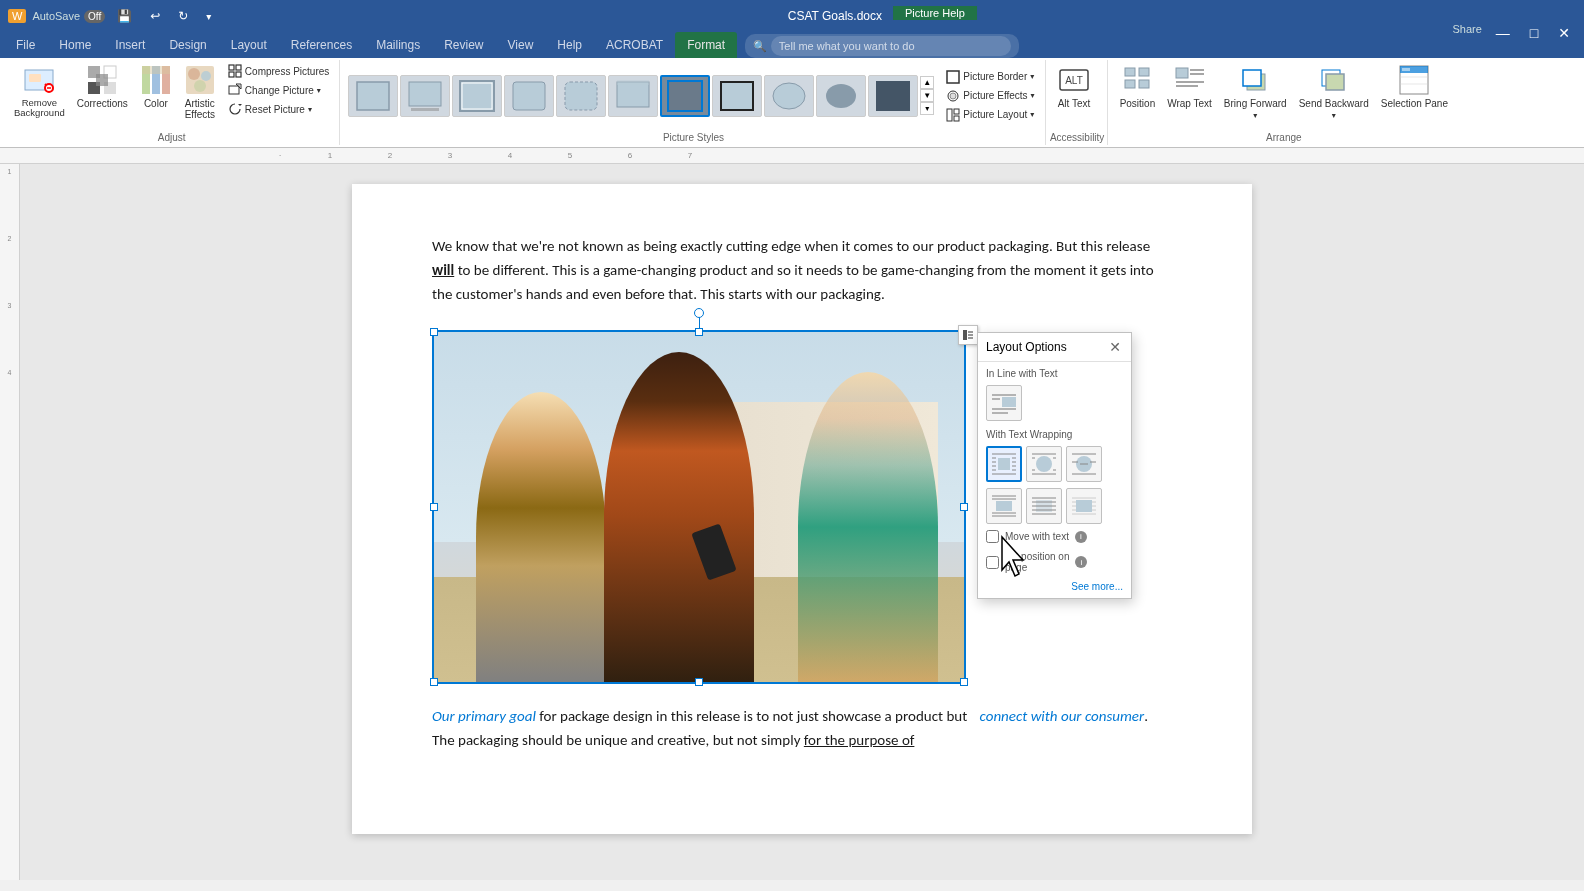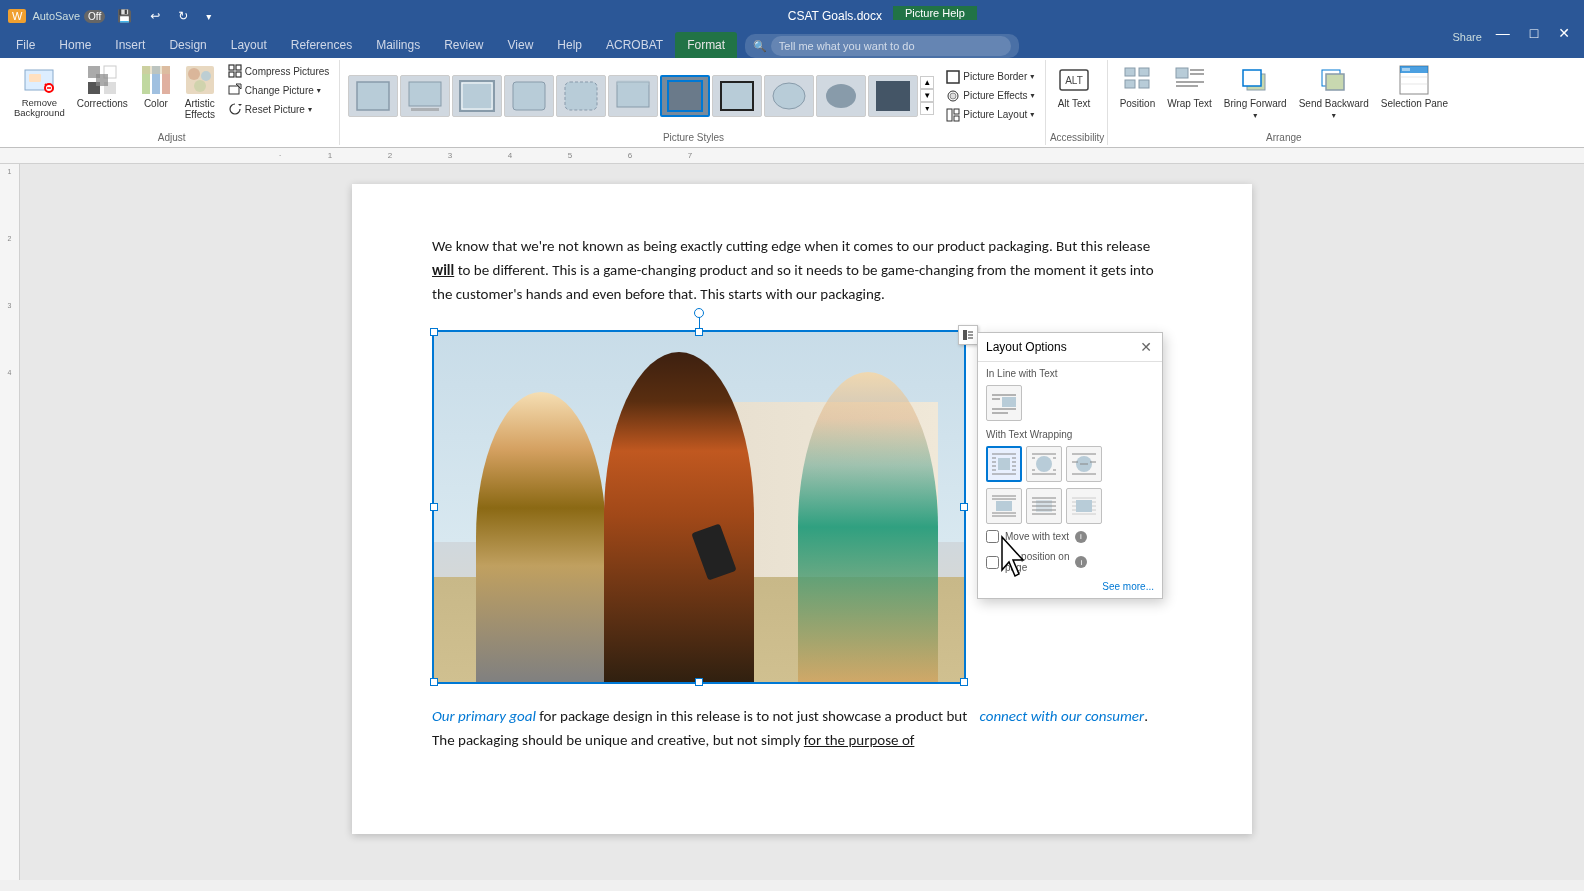--- a/index.html
+++ b/index.html
@@ -9,21 +9,21 @@
     .title-bar {
       height: 32px;
       background: #2b5797;
       display: flex;
       align-items: center;
       padding: 0 8px;
       color: white;
     }
     .title-bar-left { display: flex; align-items: center; gap: 6px; }
     .autosave-area { display: flex; align-items: center; gap: 4px; font-size: 11px; color: #cdd; }
-    .title-bar-right { display: flex; align-items: flex-end; gap: 8px; margin-top: 34px; }
+    .title-bar-right { display: flex; align-items: flex-start; gap: 8px; margin-top: 34px; }
     .win-btn { background: none; border: none; color: white; font-size: 14px; cursor: pointer; padding: 2px 6px; }
 
     
     .ribbon-tabs {
       height: 26px;
       background: #2b5797;
       display: flex;
       align-items: flex-end;
       padding: 0 4px;
     }
@@ -237,21 +237,21 @@
       width: 1px;
       height: 12px;
       background: #0078d4;
     }
 
     
     .layout-options-popup {
       position: absolute;
       top: 10px;
       left: 545px;
-      width: 186px;
+      width: 155px;
       background: white;
       border: 1px solid #c0c0c0;
       box-shadow: 2px 4px 12px rgba(0,0,0,0.2);
       z-index: 100;
       font-size: 11px;
     }
     .layout-options-header {
       display: flex;
       justify-content: space-between;
       align-items: center;

